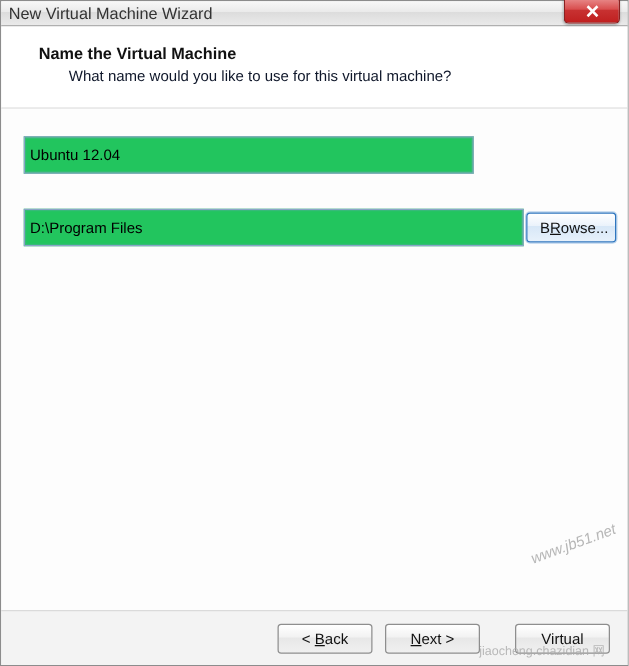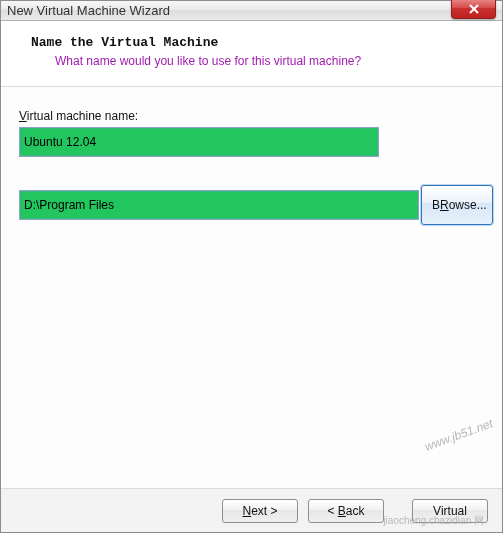--- a/index.html
+++ b/index.html
@@ -56,25 +56,24 @@
   .close-btn svg { width: 12px; height: 10px; }
   .banner {
     background: #ffffff;
     padding: 14px 30px 18px 30px;
     border-bottom: 1px solid #dadada;
   }
   .banner-title {
     font-weight: bold;
     font-size: 13px;
     color: #111;
-    font-family: Liberation Mono, monospace;
   }
   .banner-sub {
     margin: 4px 0 0 24px;
-    color: #a21caf;
+    color: #0f172a;
   }
   .content {
     flex: 1;
     padding: 22px 18px 10px 18px;
     background: #fdfdfd;
     color: #111;
     position: relative;
   }
   .field-label {
     margin-bottom: 4px;
@@ -92,21 +91,21 @@
     box-shadow: inset 0 0 0 1px rgba(120,160,200,0.25);
   }
   .loc-row {
     display: flex;
     align-items: center;
     gap: 2px;
     margin-top: 4px;
   }
   .loc-row .text-input { flex: 0 0 400px; width: 400px; }
   .browse-btn {
-    height: 40px;
+    height: 24px;
     min-width: 72px;
     padding: 0 10px;
     font-family: inherit;
     font-size: 12px;
     border: 1px solid #2f76bf;
     border-radius: 3px;
     background: linear-gradient(to bottom, #ffffff 0%, #eaf2fb 45%, #d7e7f7 46%, #e7f1fb 100%);
     box-shadow: 0 0 0 1px rgba(70,140,210,0.35);
     color: #111;
   }
@@ -174,43 +173,40 @@
     </div>
   </div>
 
   <div class="banner">
     <div class="banner-title">Name the Virtual Machine</div>
     <div class="banner-sub">What name would you like to use for this virtual machine?</div>
   </div>
 
   <div class="content">
 
-    <div class="field-label">
-      <span class="accel">V</span><span>irtual machine name:</span>
-    </div>
     <input type="text" class="text-input" value="Ubuntu 12.04" style="">
 
     <div class="section-spacer"></div>
 
     <div class="loc-row">
       <input type="text" class="text-input" value="D:\Program Files" style="">
       <button class="browse-btn">
         <span>B</span><span class="accel">R</span><span>owse...</span>
       </button>
     </div>
 
 
     <div class="watermark">www.jb51.net</div>
   </div>
 
   <div class="footer">
     <button class="wiz-btn">
-      <span class="accel-btn">N</span><span>ext &gt;</span>
+      <span>&lt; </span><span class="accel-btn">B</span><span>ack</span>
     </button>
     <button class="wiz-btn">
-      <span>&lt; </span><span class="accel-btn">B</span><span>ack</span>
+      <span class="accel-btn">N</span><span>ext &gt;</span>
     </button>
     <span class="gap-spacer"></span>
     <button class="wiz-btn">Virtual</button>
     <div class="sub-watermark">jiaocheng.chazidian 网</div>
   </div>
 
 </div>
 
 </body></html>

